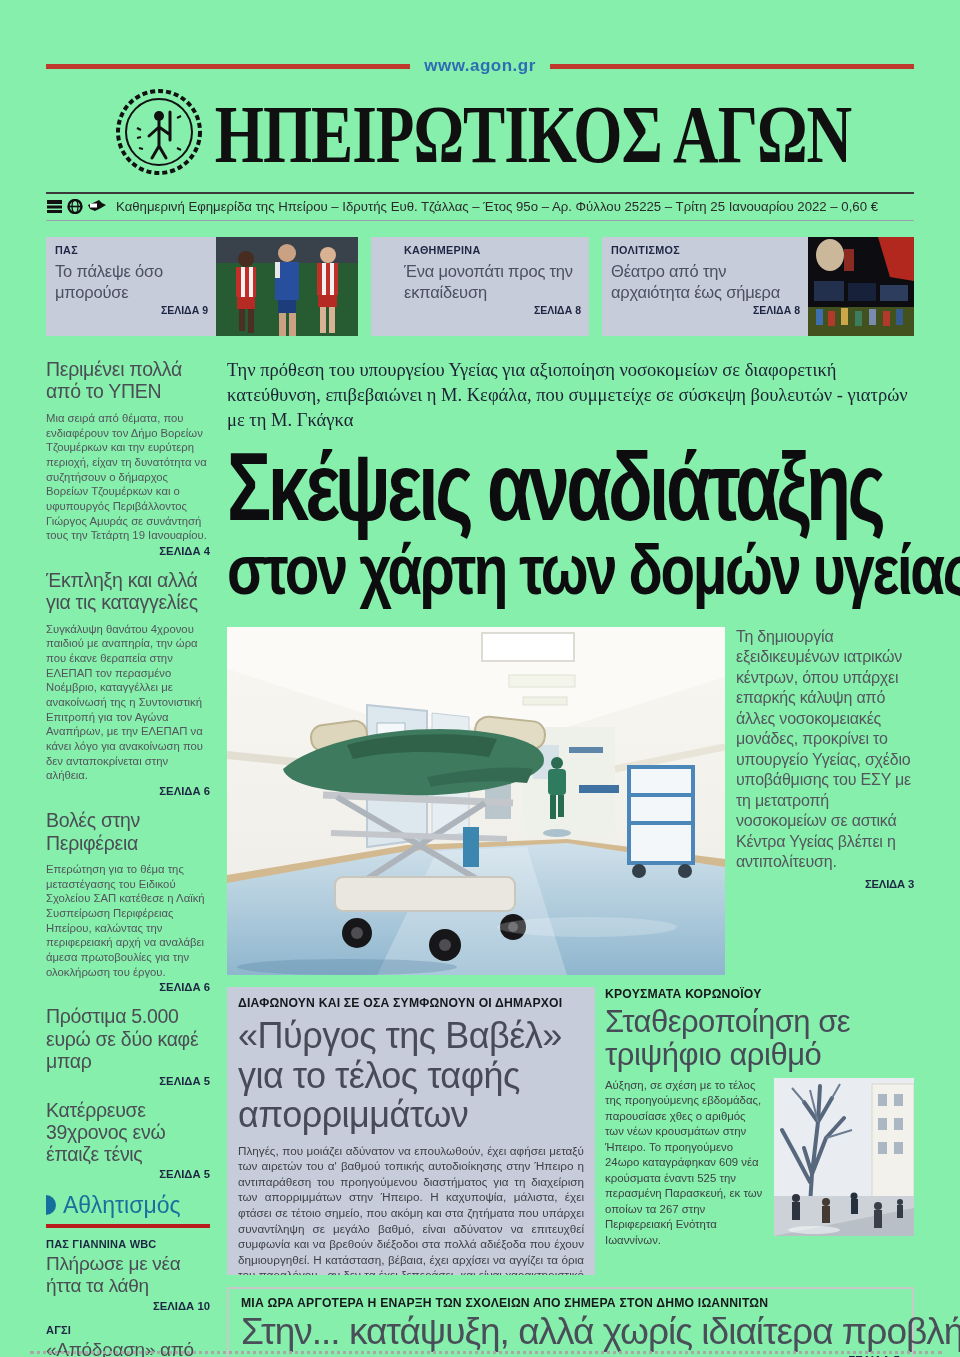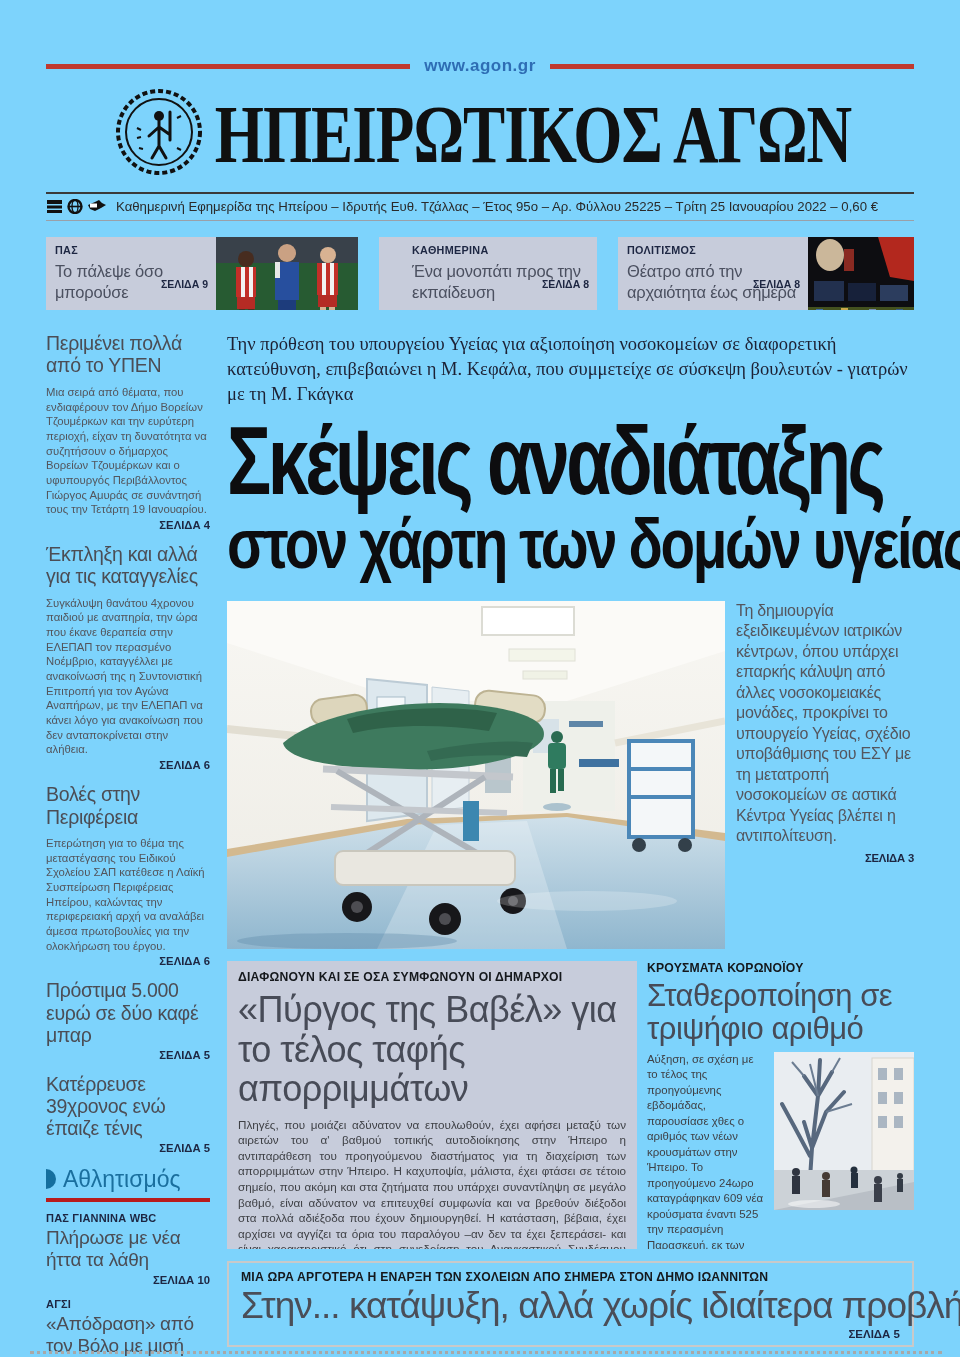--- a/index.html
+++ b/index.html
@@ -1,29 +1,29 @@
 <!DOCTYPE html>
 <html lang="el"><head>
 <meta charset="utf-8">
 <style>
   html,body{margin:0;padding:0;background:#fff;}
-  .page{position:relative;width:960px;height:1357px;background:#7dd3fc;overflow:hidden;
+  .page{position:relative;width:960px;height:1357px;background:#86efac;overflow:hidden;
         font-family:"Liberation Sans",sans-serif;-webkit-font-smoothing:antialiased;}
   
   .top-rule{display:flex;align-items:center;gap:14px;margin:56px 46px 0;}
   .top-rule .seg{flex:1;height:5px;background:#c0392f;}
   .top-rule .url{color:#2e6db4;font-weight:bold;font-size:17px;letter-spacing:.5px;}
   .masthead{display:flex;align-items:center;justify-content:center;gap:18px;margin-top:8px;height:100px;}
   .masthead h1{margin:0;font-family:"Liberation Serif",serif;font-weight:bold;font-size:62px;
                color:#101010;letter-spacing:-1px;transform:scale(1.02,1.32);transform-origin:center;}
   .dateline{margin:8px 46px 0;border-top:2px solid #3a3a3a;border-bottom:1px solid #9aa0a8;
             padding:5px 0 6px;display:flex;align-items:center;gap:9px;font-size:13.2px;color:#2a2a2a;}
   .dl-icons{display:flex;align-items:center;gap:4px;}
   
-  .teasers{display:flex;gap:21px;margin:16px 46px 0;height:73px;}
+  .teasers{display:flex;gap:13px;margin:16px 46px 0;height:99px;}
   .teaser{background:#c7ccdb;display:flex;overflow:hidden;}
   .t1{width:312px;} .t2{width:194px;padding-left:24px;} .t3{flex:1;}
   .t-text{position:relative;flex:1;padding:7px 9px 6px;}
   .t-kicker{font-size:10.8px;font-weight:bold;color:#1d2642;letter-spacing:.3px;}
   .t-title{font-size:16.5px;color:#4b5060;line-height:1.25;margin-top:5px;letter-spacing:-.2px;}
   .t-page{position:absolute;right:8px;bottom:20px;font-size:10.5px;font-weight:bold;color:#1d2642;}
   .t-photo{flex:none;}
   
   .main{display:flex;gap:17px;margin:22px 46px 0;}
   .sidebar{width:164px;flex:none;}
@@ -44,21 +44,21 @@
             letter-spacing:-4px;transform:scale(0.9,1.18);transform-origin:0 70%;}
   .hl2{height:80px;overflow:visible;}
   .hl2 span{display:inline-block;white-space:nowrap;font-weight:bold;font-size:59px;color:#0d0d0f;
             letter-spacing:-2.5px;transform:scale(0.96,1.2);transform-origin:0 70%;}
   .photo-row{display:flex;gap:11px;margin-top:8px;}
   .hospital{width:498px;height:348px;flex:none;background:#eef0f0;}
   .deck{flex:1;font-size:16px;color:#54565e;line-height:1.28;letter-spacing:-.2px;}
   .deck-page{text-align:right;font-weight:bold;font-size:11.3px;color:#1d2642;margin-top:4px;}
   
   .lower{display:flex;gap:10px;margin-top:12px;height:288px;}
-  .babel{width:410px;flex:none;background:#c7ccdb;padding:9px 11px 6px;box-sizing:border-box;overflow:hidden;}
+  .babel{width:368px;flex:none;background:#c7ccdb;padding:9px 11px 6px;box-sizing:border-box;overflow:hidden;}
   .big-kicker{font-size:12.2px;font-weight:bold;color:#15181c;letter-spacing:.2px;}
   .babel-h{font-size:36px;color:#474b57;line-height:1.1;letter-spacing:-.5px;margin:6px 0 8px;}
   .babel-body{font-size:11.7px;color:#3f4146;line-height:1.33;text-align:justify;}
   .box-page{text-align:right;font-weight:bold;font-size:11.5px;color:#1d2642;margin-top:3px;}
   .covid{flex:1;min-width:0;overflow:hidden;}
   .covid-h{font-size:31px;color:#474b57;line-height:1.08;letter-spacing:-.5px;margin-top:4px;}
   .covid-row{display:flex;gap:8px;margin-top:6px;}
   .covid-body{flex:1;font-size:11.4px;color:#3f4146;line-height:1.36;}
   .street{width:140px;height:158px;flex:none;background:#dfe5ea;}
   

